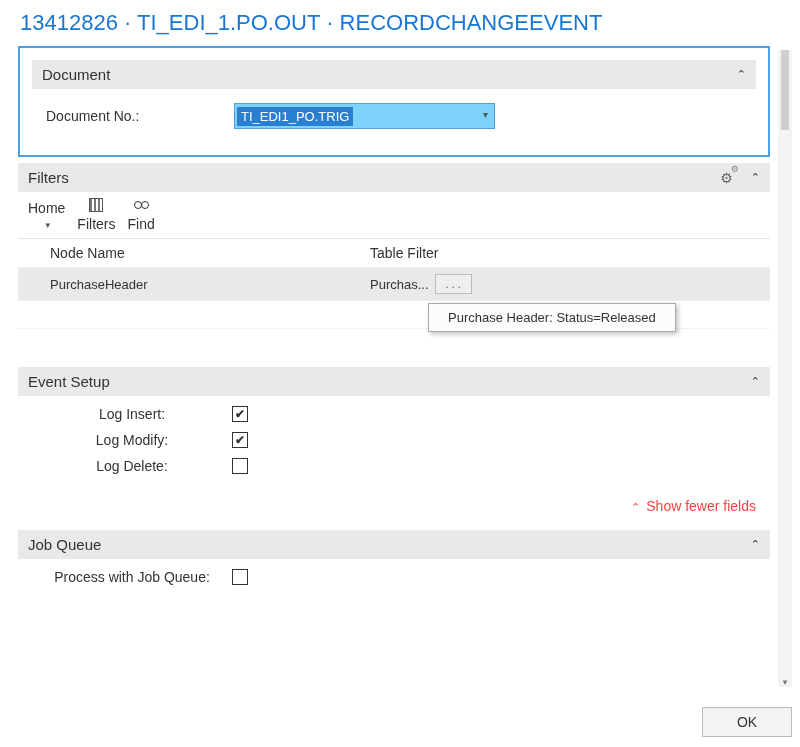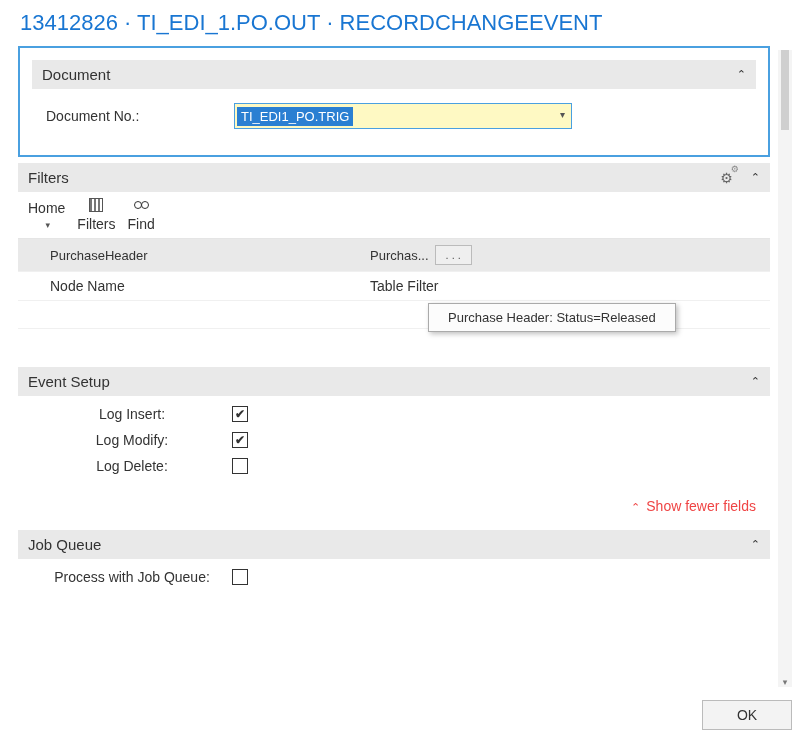--- a/index.html
+++ b/index.html
@@ -90,26 +90,26 @@
     display: flex;
     align-items: center;
     gap: 8px;
   }
   .field-label {
     min-width: 180px;
     font-size: 14px;
   }
   .combo {
     position: relative;
-    width: 338px;
+    width: 261px;
     border: 1px solid #4aa0e0;
     height: 26px;
     display: flex;
     align-items: center;
-    background: #fef9c3;
+    background: #7dd3fc;
   }
   .combo .selected {
     background: #2a7fd2;
     color: #fff;
     padding: 2px 4px;
     margin-left: 2px;
     font-family: "Segoe UI", sans-serif;
     font-size: 13px;
   }
   .combo .combo-arrow {
@@ -224,21 +224,21 @@
     font-size: 14px;
     color: #ef4444;
   }
   .show-fewer .chev-up {
     font-size: 11px;
     margin-right: 6px;
   }
 
   .footer {
     position: absolute;
-    bottom: 17px;
+    bottom: 10px;
     right: 8px;
     padding-top: 8px;
   }
   .ok-btn {
     border: 1px solid #bbb;
     background: #f3f3f3;
     width: 90px;
     height: 30px;
     font-size: 14px;
     color: #333;
@@ -284,31 +284,31 @@
         <span class="tb-icon icon-grid"></span>
         <span>Filters</span>
       </span>
       <span class="tb-item">
         <span class="tb-icon icon-binoc"></span>
         <span>Find</span>
       </span>
     </div>
 
     <div class="grid" style="position:relative;">
+      <div class="grid-row grid-header">
+        <div class="col-node">Node Name</div>
+        <div class="col-filter">Table Filter</div>
+      </div>
       <div class="grid-row selected">
         <div class="col-node">PurchaseHeader</div>
         <div class="col-filter">
           <span>Purchas...</span>
           <span class="ellipsis-btn">. . .</span>
         </div>
       </div>
-      <div class="grid-row grid-header">
-        <div class="col-node">Node Name</div>
-        <div class="col-filter">Table Filter</div>
-      </div>
       <div class="tooltip" style="left:410px; top:64px;">Purchase Header: Status=Released</div>
       <div class="grid-blank"></div>
       <div class="grid-blank last"></div>
     </div>
   </div>
 
   <div class="panel">
     <div class="panel-header">
       <span>Event Setup</span>
       <span class="right">

